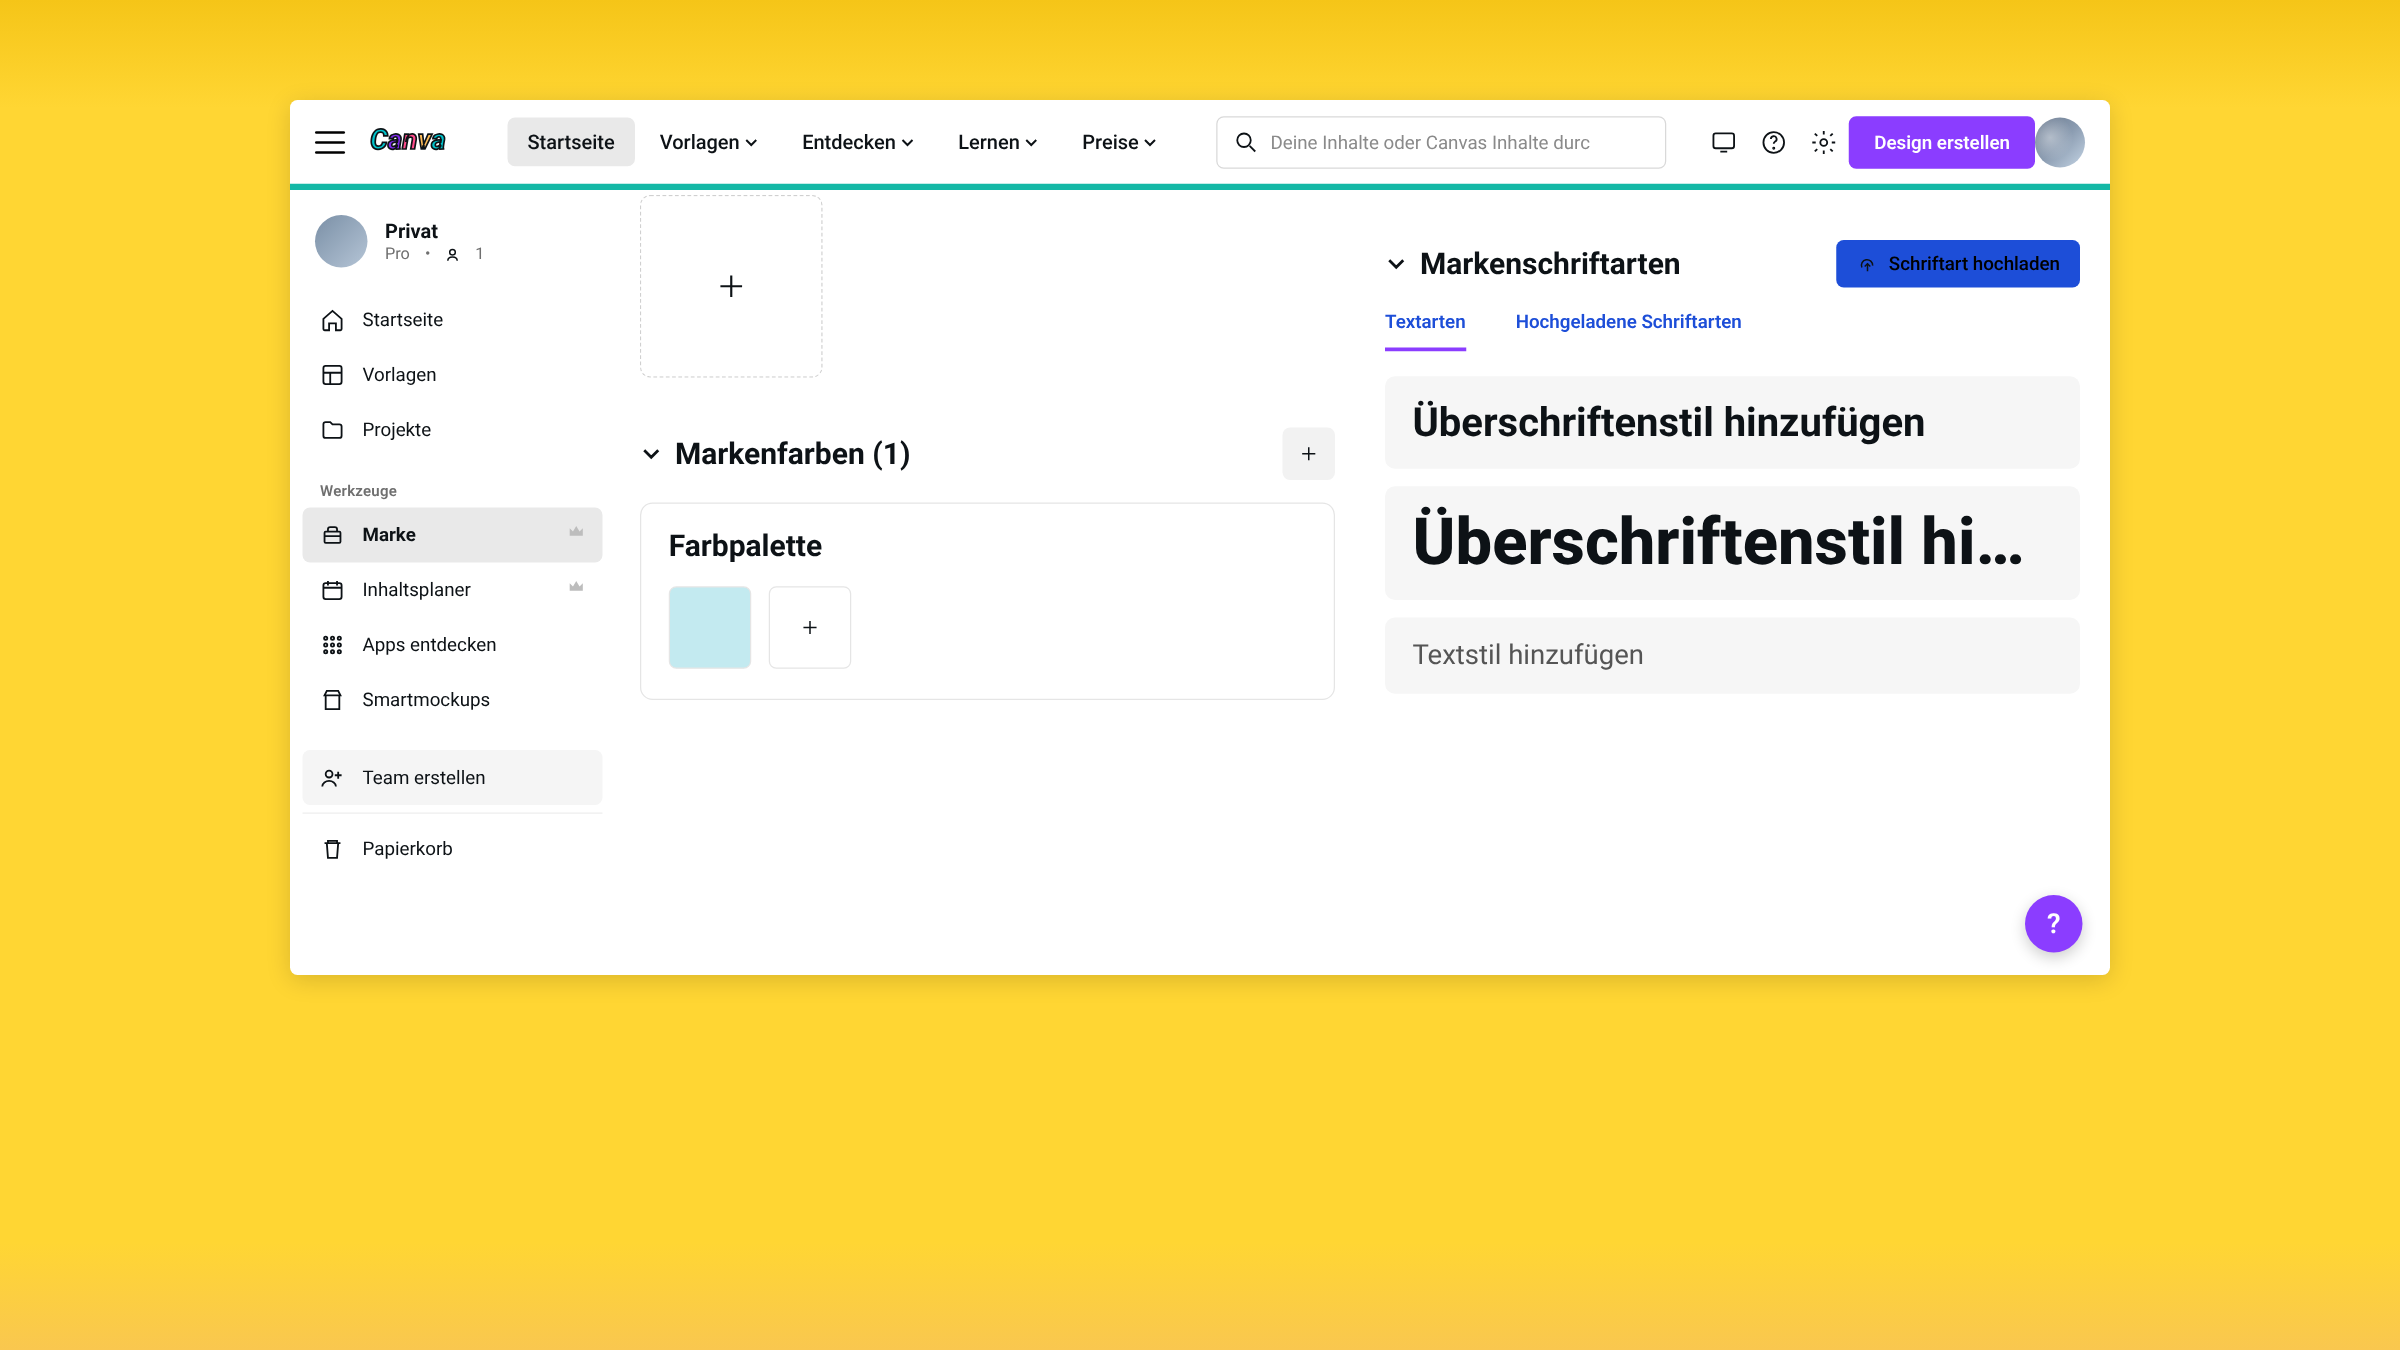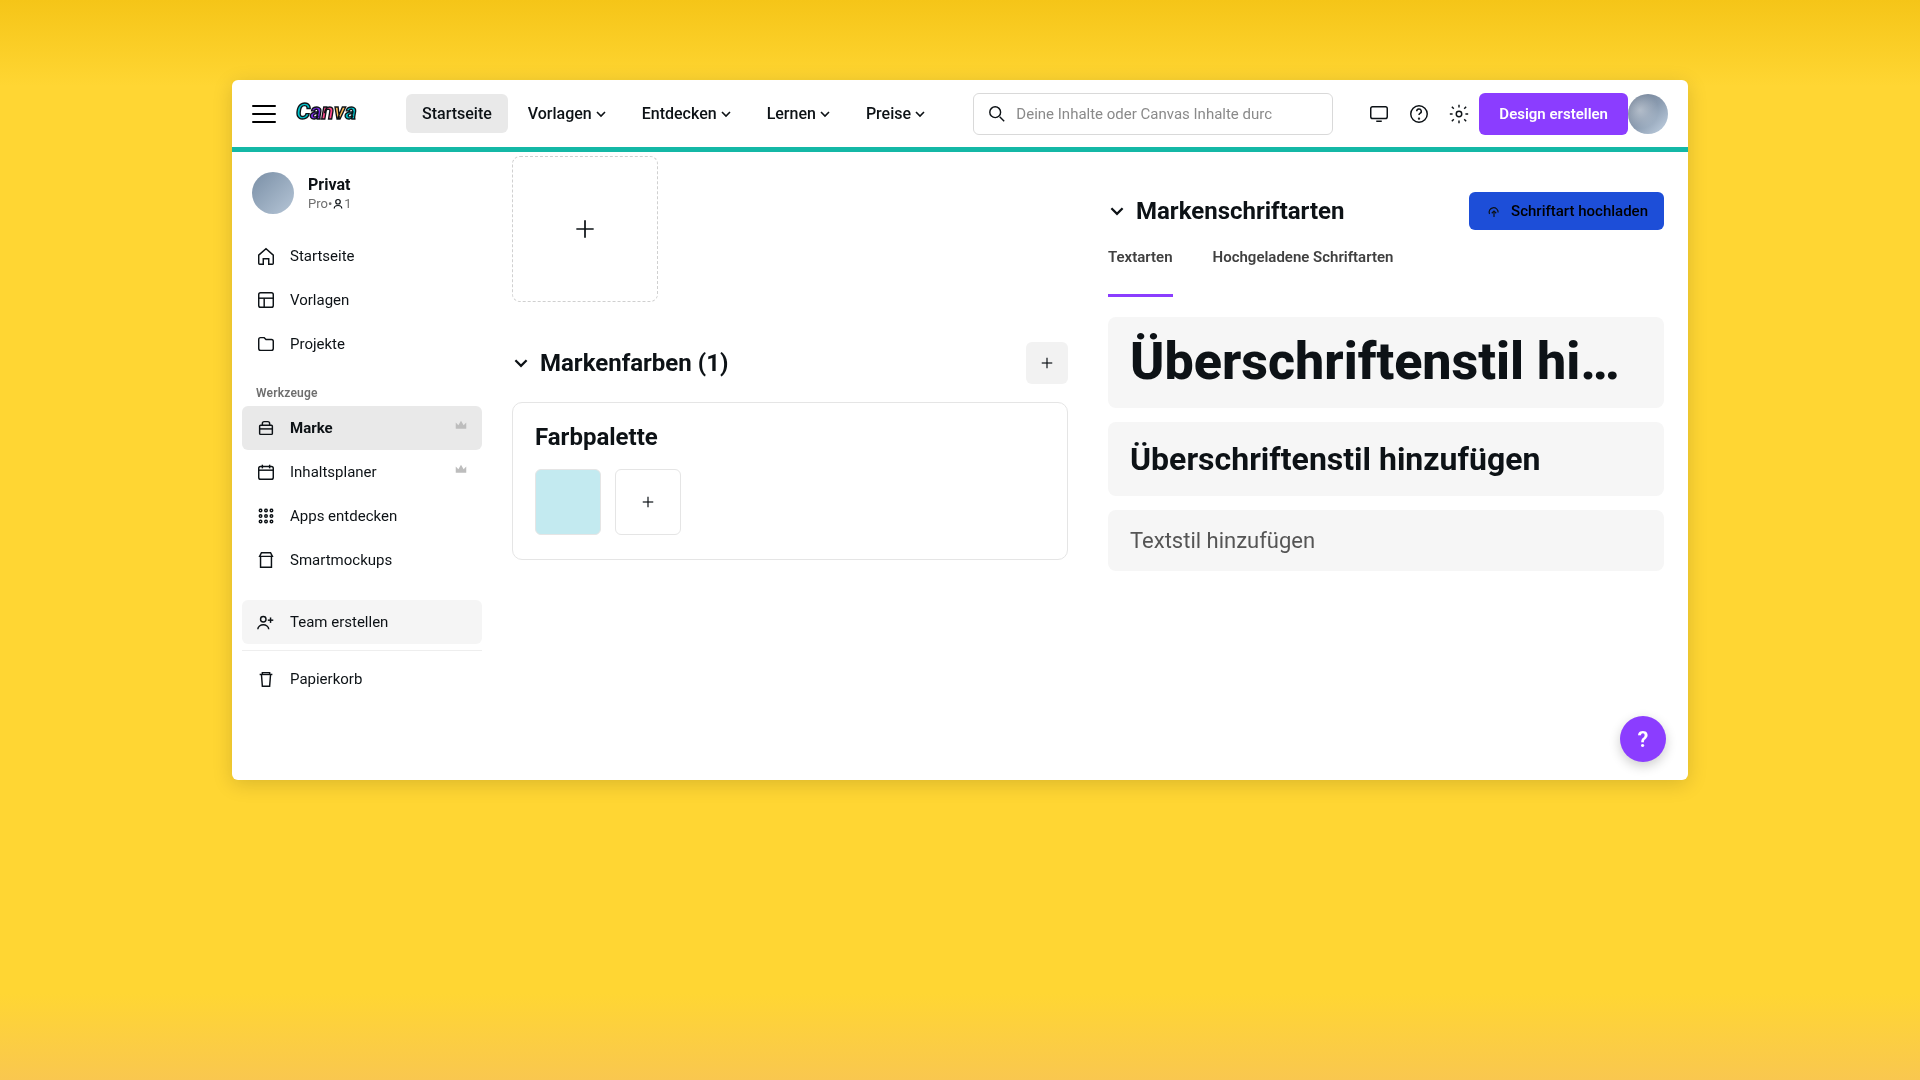--- a/index.html
+++ b/index.html
@@ -26,21 +26,21 @@
 .avatar::after { content: ""; position: absolute; inset: 0; background: radial-gradient(circle at 30% 40%, rgba(255,255,255,0.4), transparent 50%); }
 
 
 .body-wrap { flex: 1; display: flex; overflow: hidden; position: relative; }
 
 
 .sidebar { width: 260px; padding: 12px 10px 12px 10px; overflow-y: auto; }
 .team-block { display: flex; align-items: center; gap: 14px; padding: 8px 10px 20px; }
 .team-avatar { width: 42px; height: 42px; border-radius: 50%; background: linear-gradient(135deg, #7a8fa6 0%, #b5c5d6 100%); }
 .team-name { font-weight: 700; font-size: 16px; color: #0d1216; }
-.team-meta { font-size: 13px; color: #6f6f6f; display: flex; align-items: center; gap: 0; margin-top: 2px; }
+.team-meta { font-size: 13px; color: #6f6f6f; display: flex; align-items: center; gap: 12px; margin-top: 2px; }
 .sb-list { display: flex; flex-direction: column; gap: 0; }
 .sb-item { display: flex; align-items: center; gap: 14px; padding: 12px 14px; border-radius: 6px; font-size: 15px; color: #0d1216; cursor: pointer; position: relative; }
 .sb-item .icon { width: 20px; height: 20px; display: flex; align-items: center; justify-content: center; flex-shrink: 0; }
 .sb-item.active { background: #e9e9e9; font-weight: 700; }
 .sb-section-label { font-size: 12px; color: #6f6f6f; font-weight: 600; padding: 20px 14px 6px; letter-spacing: 0.2px; }
 .premium-crown { position: absolute; right: 14px; color: #bdbdbd; }
 .sb-team-create { margin-top: 18px; background: #f5f5f5; }
 .sidebar hr { border: none; border-top: 1px solid #eee; margin: 6px 0; }
 
 
@@ -59,21 +59,21 @@
 .palette-card { border: 1px solid #e5e5e5; border-radius: 10px; padding: 20px 22px 24px; }
 .palette-card h3 { font-size: 24px; font-weight: 700; margin-bottom: 18px; color: #0d1216; }
 .swatch-row { display: flex; gap: 14px; }
 .swatch { width: 66px; height: 66px; border-radius: 6px; border: 1px solid #e5e5e5; cursor: pointer; }
 .swatch-add { display: flex; align-items: center; justify-content: center; color: #333; }
 
 
 .main-right .section-header { margin-top: 40px; }
 .upload-font-btn { display: flex; align-items: center; gap: 8px; padding: 10px 16px; border-radius: 6px; background: #1d4ed8; font-size: 15px; font-weight: 500; cursor: pointer; }
 .tabs { display: flex; gap: 40px; margin-top: 6px; }
-.tab { font-size: 15px; font-weight: 600; color: #404040; padding-bottom: 28px; border-bottom: 3px solid transparent; cursor: pointer; }
+.tab { font-size: 15px; font-weight: 600; color: #1d4ed8; padding-bottom: 12px; border-bottom: 3px solid transparent; cursor: pointer; }
 .tab.active { border-bottom-color: #8b3dff; }
 .font-style-list { margin-top: 20px; display: flex; flex-direction: column; gap: 14px; }
 .font-style { background: #f6f6f6; border-radius: 8px; padding: 18px 22px; color: #3e3e3e; cursor: pointer; white-space: nowrap; overflow: hidden; text-overflow: ellipsis; }
 .font-style.h1 { font-size: 52px; font-weight: 800; color: #0d1216; line-height: 1.05; }
 .font-style.h2 { font-size: 32px; font-weight: 700; color: #0d1216; }
 .font-style.body { font-size: 22px; font-weight: 400; color: #555; }
 
 
 .help-fab { position: absolute; right: 22px; bottom: 18px; width: 46px; height: 46px; border-radius: 50%; background: #8b3dff; color: #fff; display: flex; align-items: center; justify-content: center; font-size: 22px; font-weight: 600; cursor: pointer; box-shadow: 0 4px 12px rgba(0,0,0,0.2); }
 
@@ -349,22 +349,22 @@
             <span>Schriftart hochladen</span>
           </div>
         </div>
 
         <div class="tabs">
           <div class="tab active">Textarten</div>
           <div class="tab">Hochgeladene Schriftarten</div>
         </div>
 
         <div class="font-style-list">
+          <div class="font-style h2">Überschriftenstil hinzufügen</div>
           <div class="font-style h1">Überschriftenstil hi…</div>
-          <div class="font-style h2">Überschriftenstil hinzufügen</div>
           <div class="font-style body">Textstil hinzufügen</div>
         </div>
       </div>
 
     </div>
 
     <div class="help-fab">?</div>
   </div>
 </div>
 

